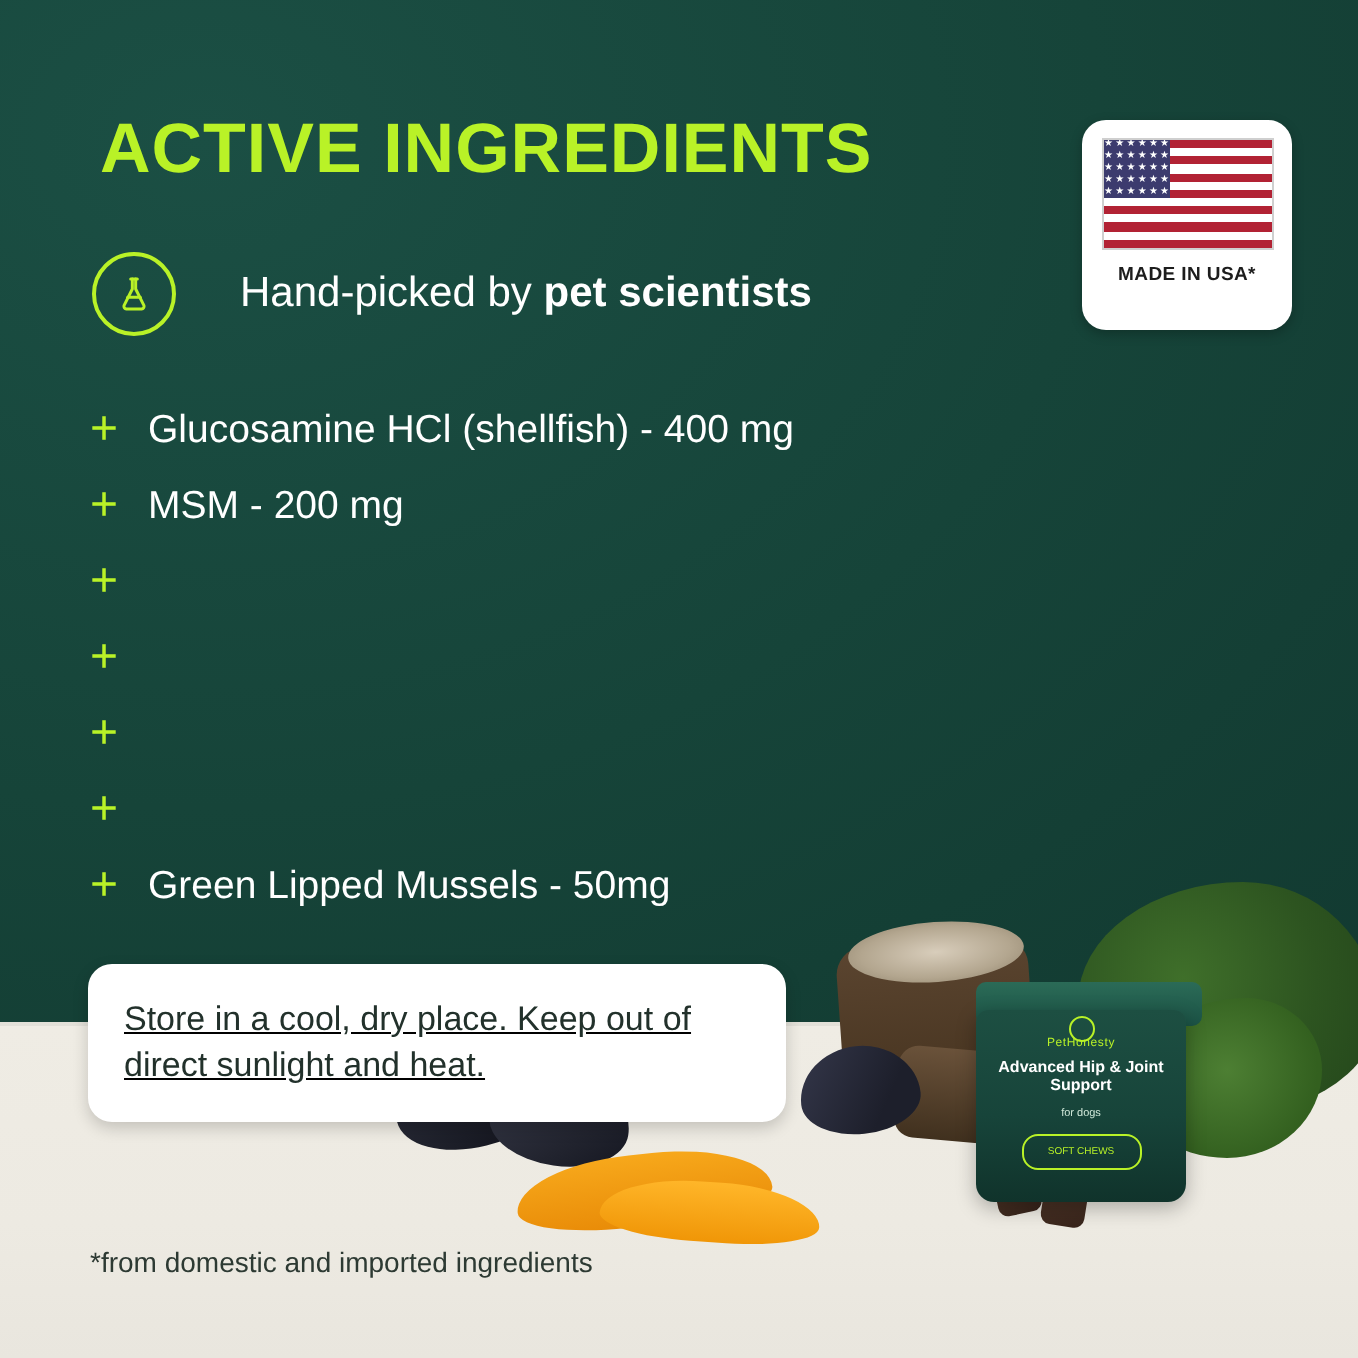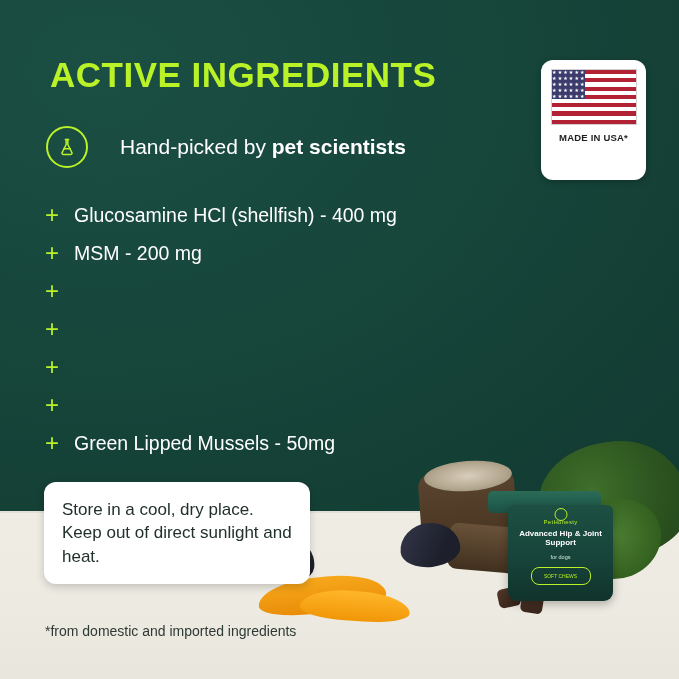--- a/index.html
+++ b/index.html
@@ -45,21 +45,21 @@
     display:flex;align-items:center;justify-content:center;
   }
   .sub-text{
     color:#ffffff;font-size:21px;font-weight:500;
   }
   .sub-text b{font-weight:bold;}
 
   
   .flag-card{
     position:absolute;right:33px;top:60px;
-    width:105px;height:120px;border-radius:12px;
+    width:105px;height:105px;border-radius:12px;
     background:#ffffff;
     box-shadow:0 2px 6px rgba(0,0,0,.25);
     display:flex;flex-direction:column;align-items:center;
     justify-content:flex-start;padding-top:9px;box-sizing:border-box;
   }
   .flag{
     width:84px;height:54px;position:relative;overflow:hidden;
     border:1px solid #cfcfcf;
   }
   .stripes{position:absolute;inset:0;}
@@ -88,24 +88,25 @@
     height:38px;
   }
   .plus{
     color:#b9f227;font-size:24px;line-height:1;font-weight:400;
     width:16px;text-align:center;
   }
   .li-text{color:#ffffff;font-size:19.5px;}
 
   
   .store-card{
-    position:absolute;left:44px;top:482px;width:266px;
+    position:absolute;left:44px;top:482px;width:349px;
     background:#ffffff;border-radius:12px;
     padding:16px 18px;box-sizing:border-box;
     box-shadow:0 3px 8px rgba(0,0,0,.18);
+    text-decoration:underline;
   }
   .store-text{
     color:#22312b;font-size:17px;line-height:1.38;
   }
 
   
   .footnote{
     position:absolute;left:45px;bottom:40px;
     color:#2d3a33;font-size:14px;
   }
@@ -184,21 +185,21 @@
   .chew{
     background:linear-gradient(160deg,#53392a 0%,#36231a 100%);
     border-radius:5px;
   }
   .chew1{left:498px;bottom:72px;width:22px;height:19px;transform:rotate(-12deg);}
   .chew2{left:521px;bottom:66px;width:22px;height:19px;transform:rotate(9deg);}
   .chew3{left:509px;bottom:88px;width:20px;height:17px;transform:rotate(18deg);}
 
   
   .jar{
-    left:508px;bottom:78px;width:105px;height:96px;
+    left:488px;bottom:78px;width:105px;height:96px;
     background:linear-gradient(180deg,#1d4f42 0%,#17443a 55%,#10332b 100%);
     border-radius:6px 6px 9px 9px;
     box-shadow:0 3px 10px rgba(0,0,0,.28);
   }
   .jar-lid{
     left:488px;bottom:166px;width:113px;height:22px;
     background:linear-gradient(180deg,#2b6b57 0%,#1b5245 100%);
     border-radius:5px;
   }
   .jar-brand{

